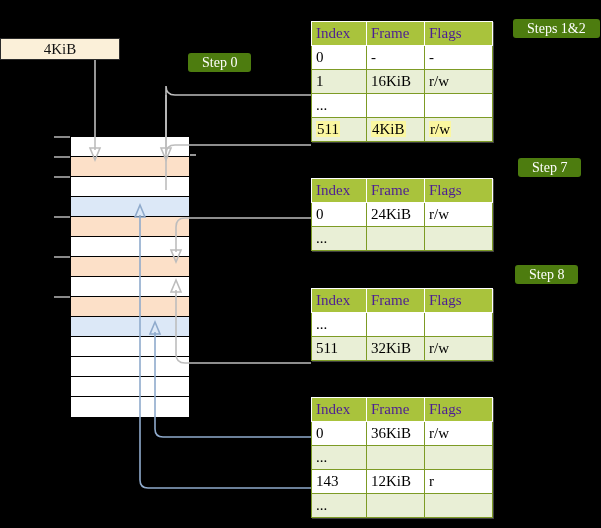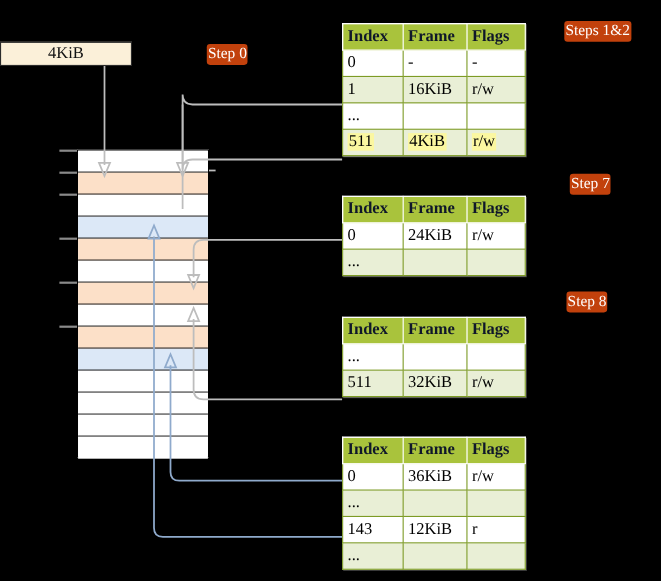--- a/index.html
+++ b/index.html
@@ -28,32 +28,32 @@
     box-sizing: border-box;
     font-size: 15px;
     line-height: 20px;
     text-align: center;
     color: #111;
   }
 
   
   .badge {
     position: absolute;
-    background: #c2410c;
+    background: #4d7c0f;
     color: #FFFFFF;
     font-size: 14px;
     line-height: 19px;
     height: 19px;
-    padding: 0 1px;
+    padding: 0 14px;
     border-radius: 3px;
     white-space: nowrap;
     box-shadow: 0 1px 0 rgba(0,0,0,.6);
   }
   .badge-steps12 { left: 513px; top: 19px; }
-  .badge-step0   { left: 188px; top: 40px; }
+  .badge-step0   { left: 188px; top: 53px; }
   .badge-step3   { left: 518px; top: 158px; }
   .badge-step4   { left: 515px; top: 265px; }
 
   
   .mem {
     position: absolute;
     left: 70px;
     top: 136px;
     width: 120px;
     height: 280px;
@@ -95,29 +95,29 @@
     border: 1px solid #7d9b25;
     height: 24px;
     box-sizing: border-box;
     padding: 0 4px;
     text-align: left;
     font-weight: normal;
     white-space: nowrap;
   }
   .tbl th {
     background: #A9C33C;
-    color: #0f172a;
-    font-weight: bold;
+    color: #4c1d95;
+    font-weight: normal;
     border-color: #ffffff;
     font-size: 15px;
     margin-left: 40px;
   }
   .tbl .c-index { width: 55px; }
   .tbl .c-frame { width: 58px; }
-  .tbl .c-flags { width: 53px; }
+  .tbl .c-flags { width: 68px; }
   .tbl tr.alt td { background: #E9EFD6; }
   .tbl tr td { background: #ffffff; }
   .tbl tr.alt td { background: #E9EFD6; }
   .hl { background: #FBF7A0; padding: 0 1px; }
 
   .tbl-1 { left: 311px; top: 21px; }
   .tbl-2 { left: 311px; top: 178px; }
   .tbl-3 { left: 311px; top: 288px; }
   .tbl-4 { left: 311px; top: 397px; }
 

